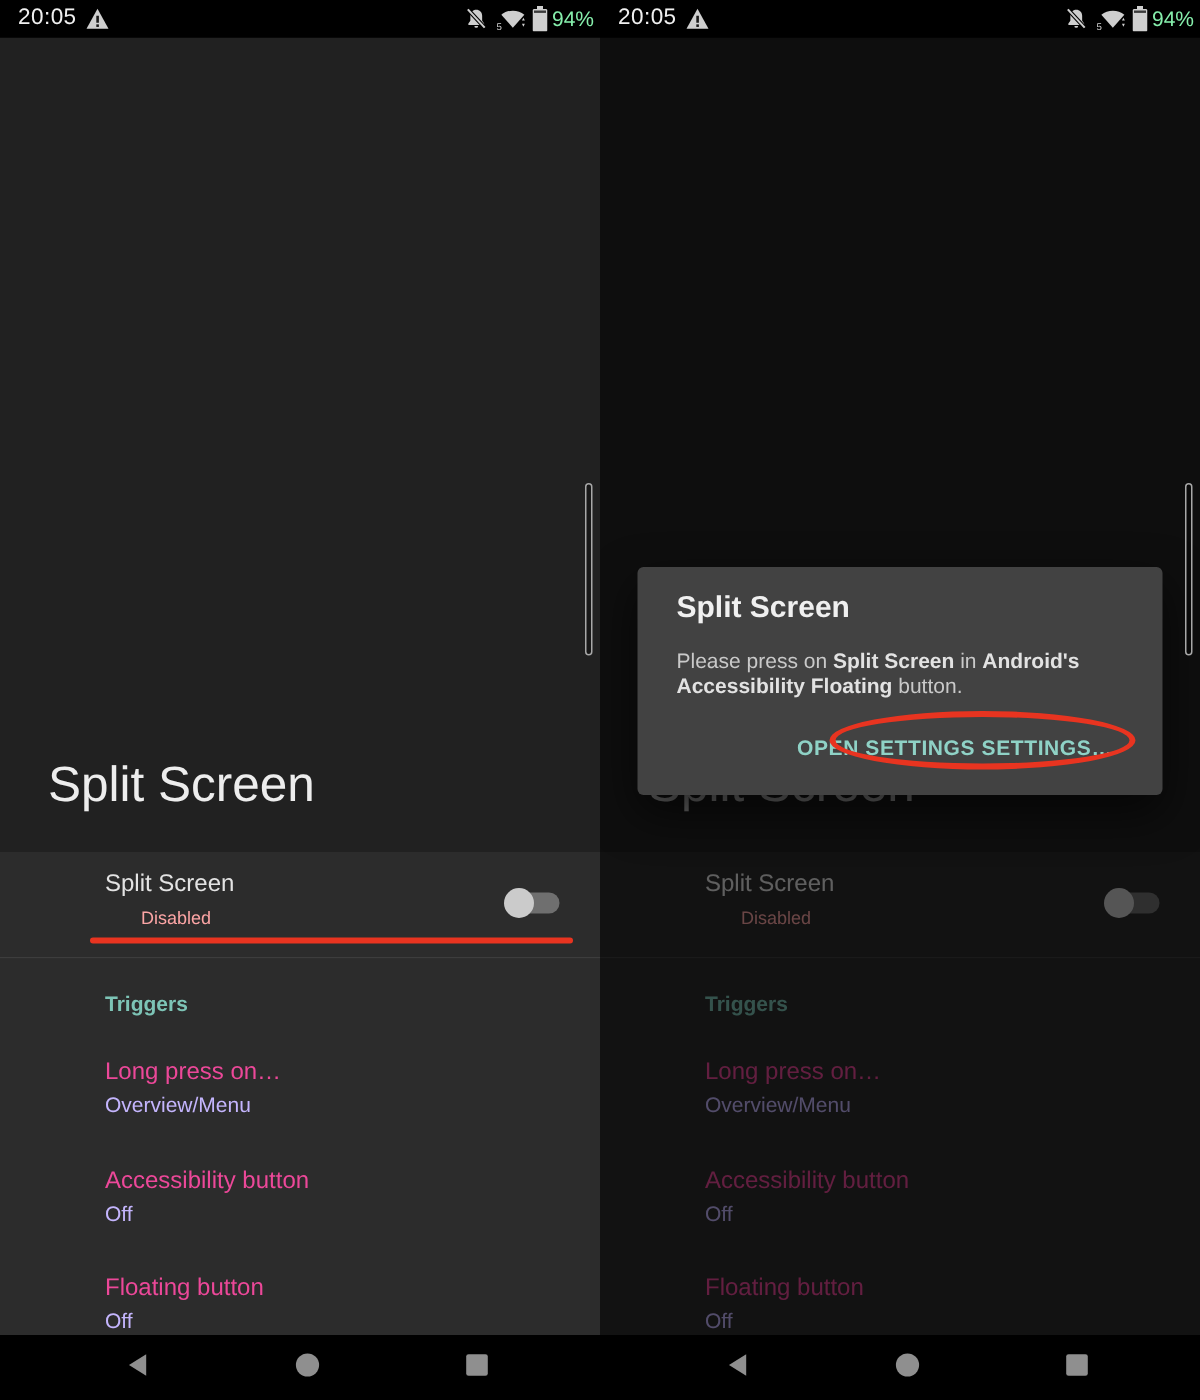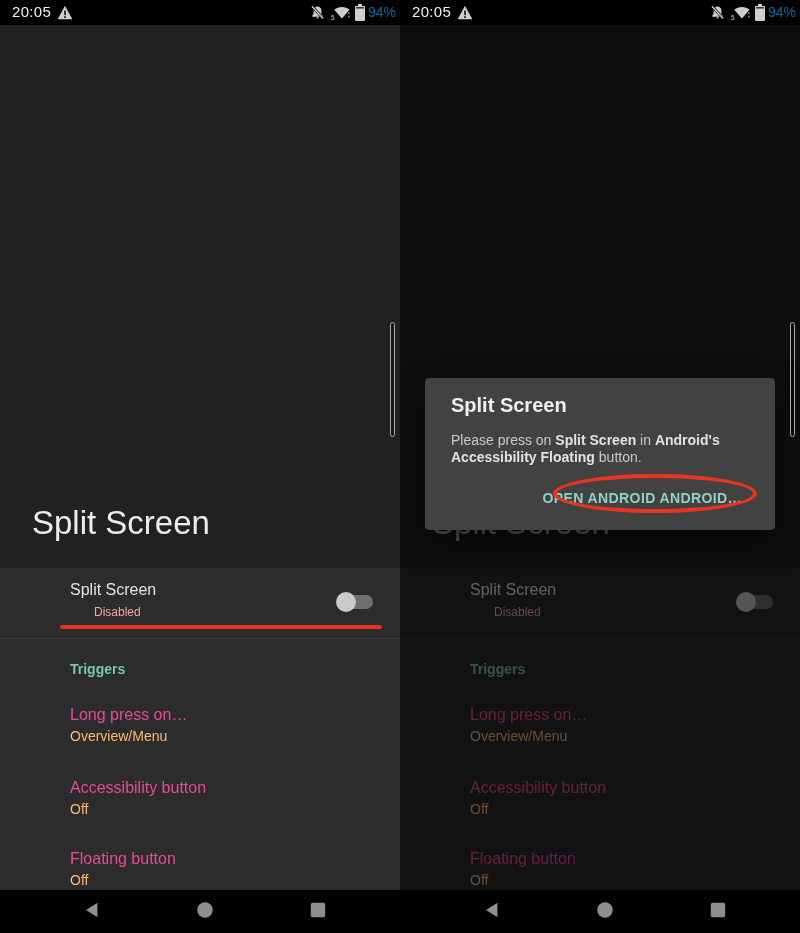--- a/index.html
+++ b/index.html
@@ -7,36 +7,36 @@
   .stage{position:relative;width:800px;height:933px;display:flex;}
   .screen{position:relative;width:400px;height:933px;overflow:hidden;background:#000;}
 
   
   .status-bar{position:absolute;top:0;left:0;width:400px;height:25px;background:#000;z-index:40;}
   .sb-time{position:absolute;left:12px;top:3px;font-size:15px;color:#f0f0f0;letter-spacing:.3px;}
   .sb-warn{position:absolute;left:57px;top:5px;width:16px;height:15px;}
   .sb-bell{position:absolute;left:310px;top:5px;width:15px;height:15px;}
   .sb-wifi{position:absolute;left:331px;top:4px;width:21px;height:17px;}
   .sb-batt{position:absolute;left:355px;top:4px;width:10px;height:17px;}
-  .sb-pct{position:absolute;left:368px;top:4px;font-size:14px;color:#0369a1;}
+  .sb-pct{position:absolute;left:368px;top:4px;font-size:14px;color:#86efac;}
 
   
   .app{position:absolute;top:25px;left:0;width:400px;height:865px;background:#212121;}
   .app.dimmed{filter:brightness(0.42);}
   .app-title{position:absolute;left:32px;top:479px;font-size:33px;font-weight:400;color:#ededed;}
   .switch-row{position:absolute;left:0;top:543px;width:400px;height:70px;background:#2c2c2c;border-bottom:1px solid #3d3d3d;}
   .switch-row .row-title{position:absolute;left:70px;top:13px;font-size:16px;color:#e3e3e3;}
   .switch-row .row-sub{position:absolute;left:70px;top:37px;font-size:12px;color:#fca5a5;margin-left:24px;}
   .toggle{position:absolute;right:27px;top:27px;width:34px;height:14px;border-radius:7px;background:#6f6f6f;}
   .toggle .thumb{position:absolute;left:-3px;top:-3px;width:20px;height:20px;border-radius:50%;background:#cbcbcb;}
   .red-underline{position:absolute;left:60px;top:57px;width:322px;height:4px;border-radius:2px;background:#e83420;z-index:5;}
   .pref-list{position:absolute;left:0;top:614px;width:400px;height:251px;background:#2c2c2c;padding-left:10px;}
   .section-header{position:absolute;left:70px;top:22px;font-size:14px;font-weight:bold;color:#7dc4b6;}
   .pref-title{position:absolute;left:70px;font-size:16px;color:#ec4899;}
-  .pref-sub{position:absolute;left:70px;font-size:14px;color:#fdba74;}
+  .pref-sub{position:absolute;left:70px;font-size:14px;color:#c4b5fd;}
   .p1t{top:67px}.p1s{top:89px}.p2t{top:140px}.p2s{top:162px}.p3t{top:211px}.p3s{top:233px}
 
   .scrollbar{position:absolute;left:390px;top:322px;width:5px;height:115px;border:1px solid #a8a8a8;border-radius:4px;background:rgba(0,0,0,.25);z-index:30;box-sizing:border-box;}
 
   
   .nav-bar{position:absolute;left:0;bottom:0;width:400px;height:43px;background:#000;z-index:40;}
   .nav-back{position:absolute;left:83px;top:11px;width:17px;height:18px;}
   .nav-home{position:absolute;left:196px;top:11px;width:18px;height:18px;}
   .nav-recents{position:absolute;left:310px;top:12px;width:16px;height:16px;}
 
@@ -192,21 +192,21 @@
         <span class="pref-title p3t">Floating button</span>
         <span class="pref-sub p3s">Off</span>
       </div>
     </div>
 
     <div class="scrollbar"></div>
 
     <div class="dialog">
       <div class="dialog-title">Split Screen</div>
       <div class="dialog-body"><span>Please press on </span><b>Split Screen</b><span> in </span><b>Android's Accessibility Floating</b><span> button.</span></div>
-      <div class="dialog-action">OPEN ANDROID ANDROID…</div>
+      <div class="dialog-action">OPEN SETTINGS SETTINGS…</div>
     </div>
     <div class="red-ellipse"></div>
 
     <div class="nav-bar">
       <span class="nav-back">
         <svg viewBox="0 0 20 20" width="17" height="18">
             <path d="M17 1.5 L3.5 10 L17 18.5 Z" fill="#8f8f8f"></path>
           </svg>
       </span>
       <span class="nav-home">

